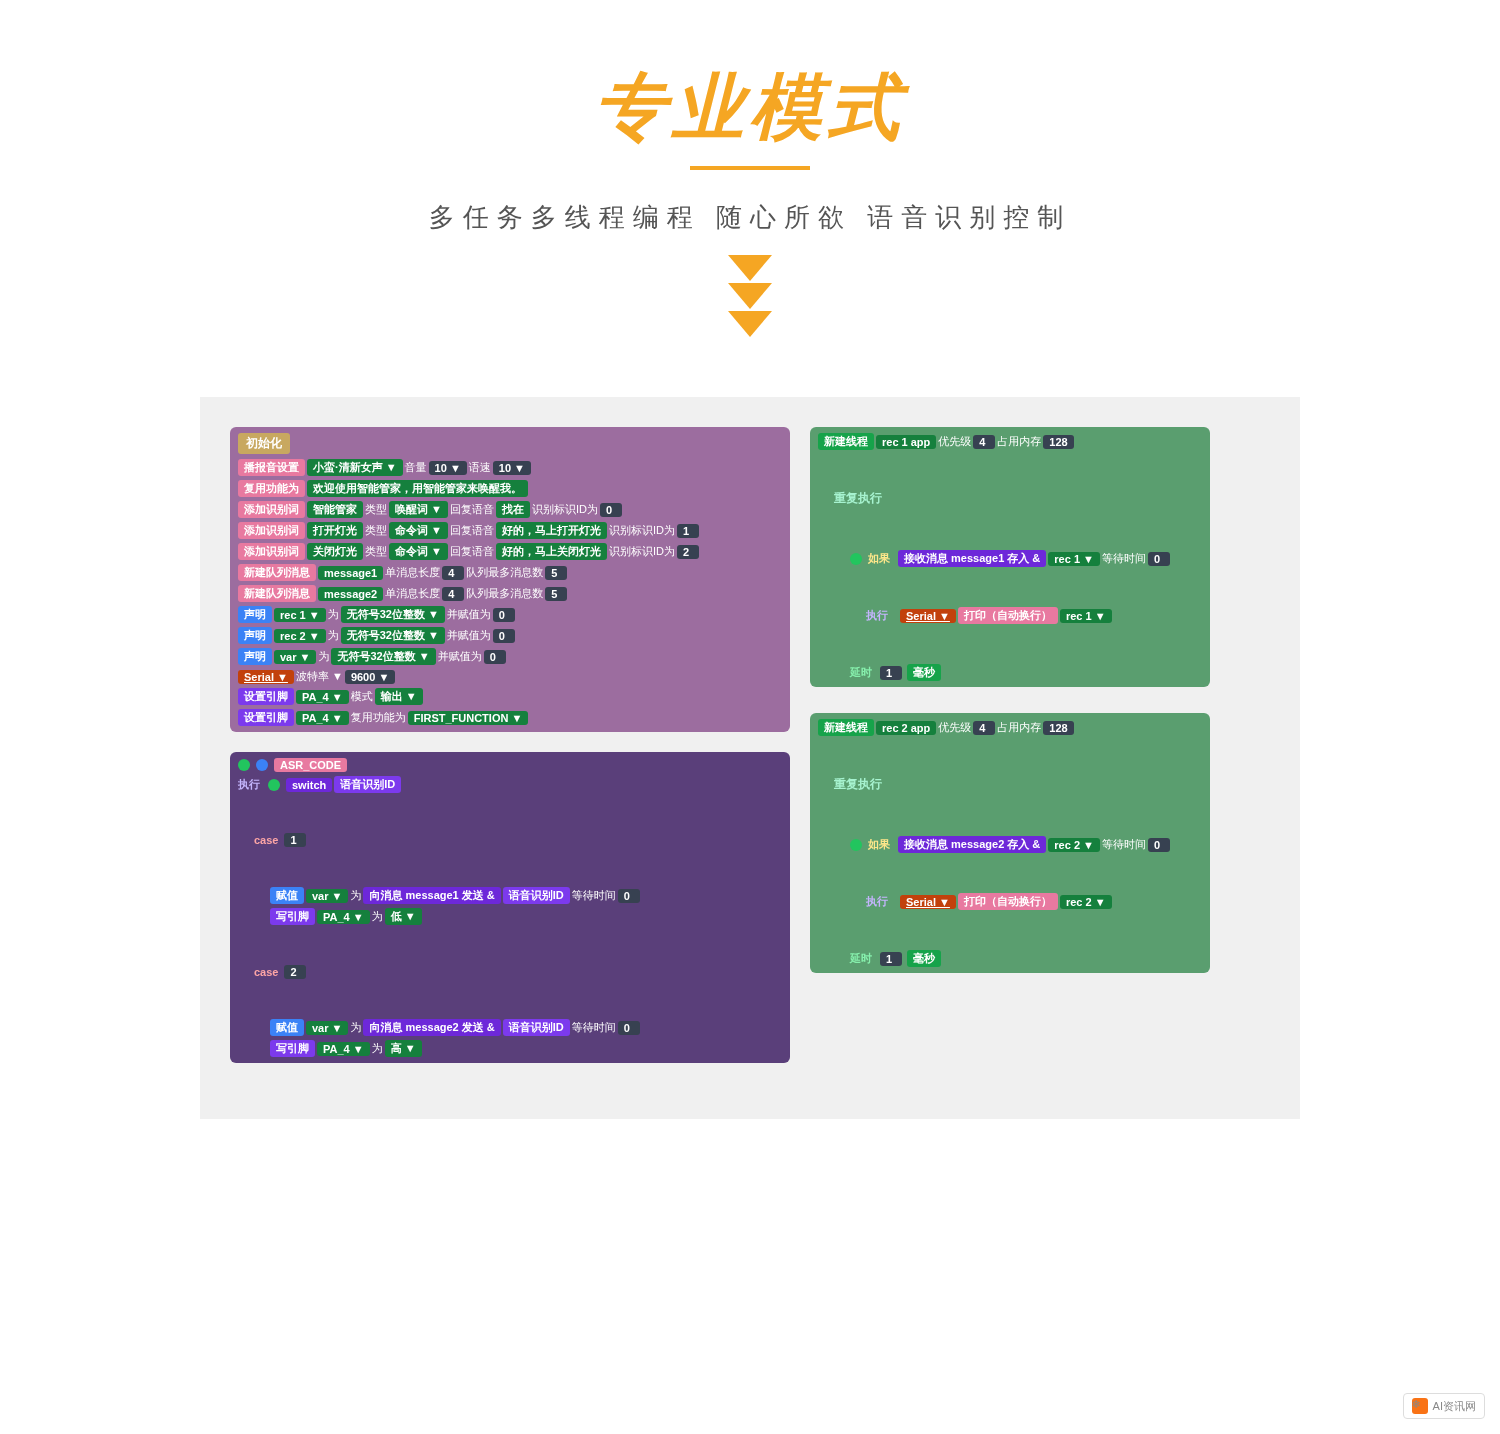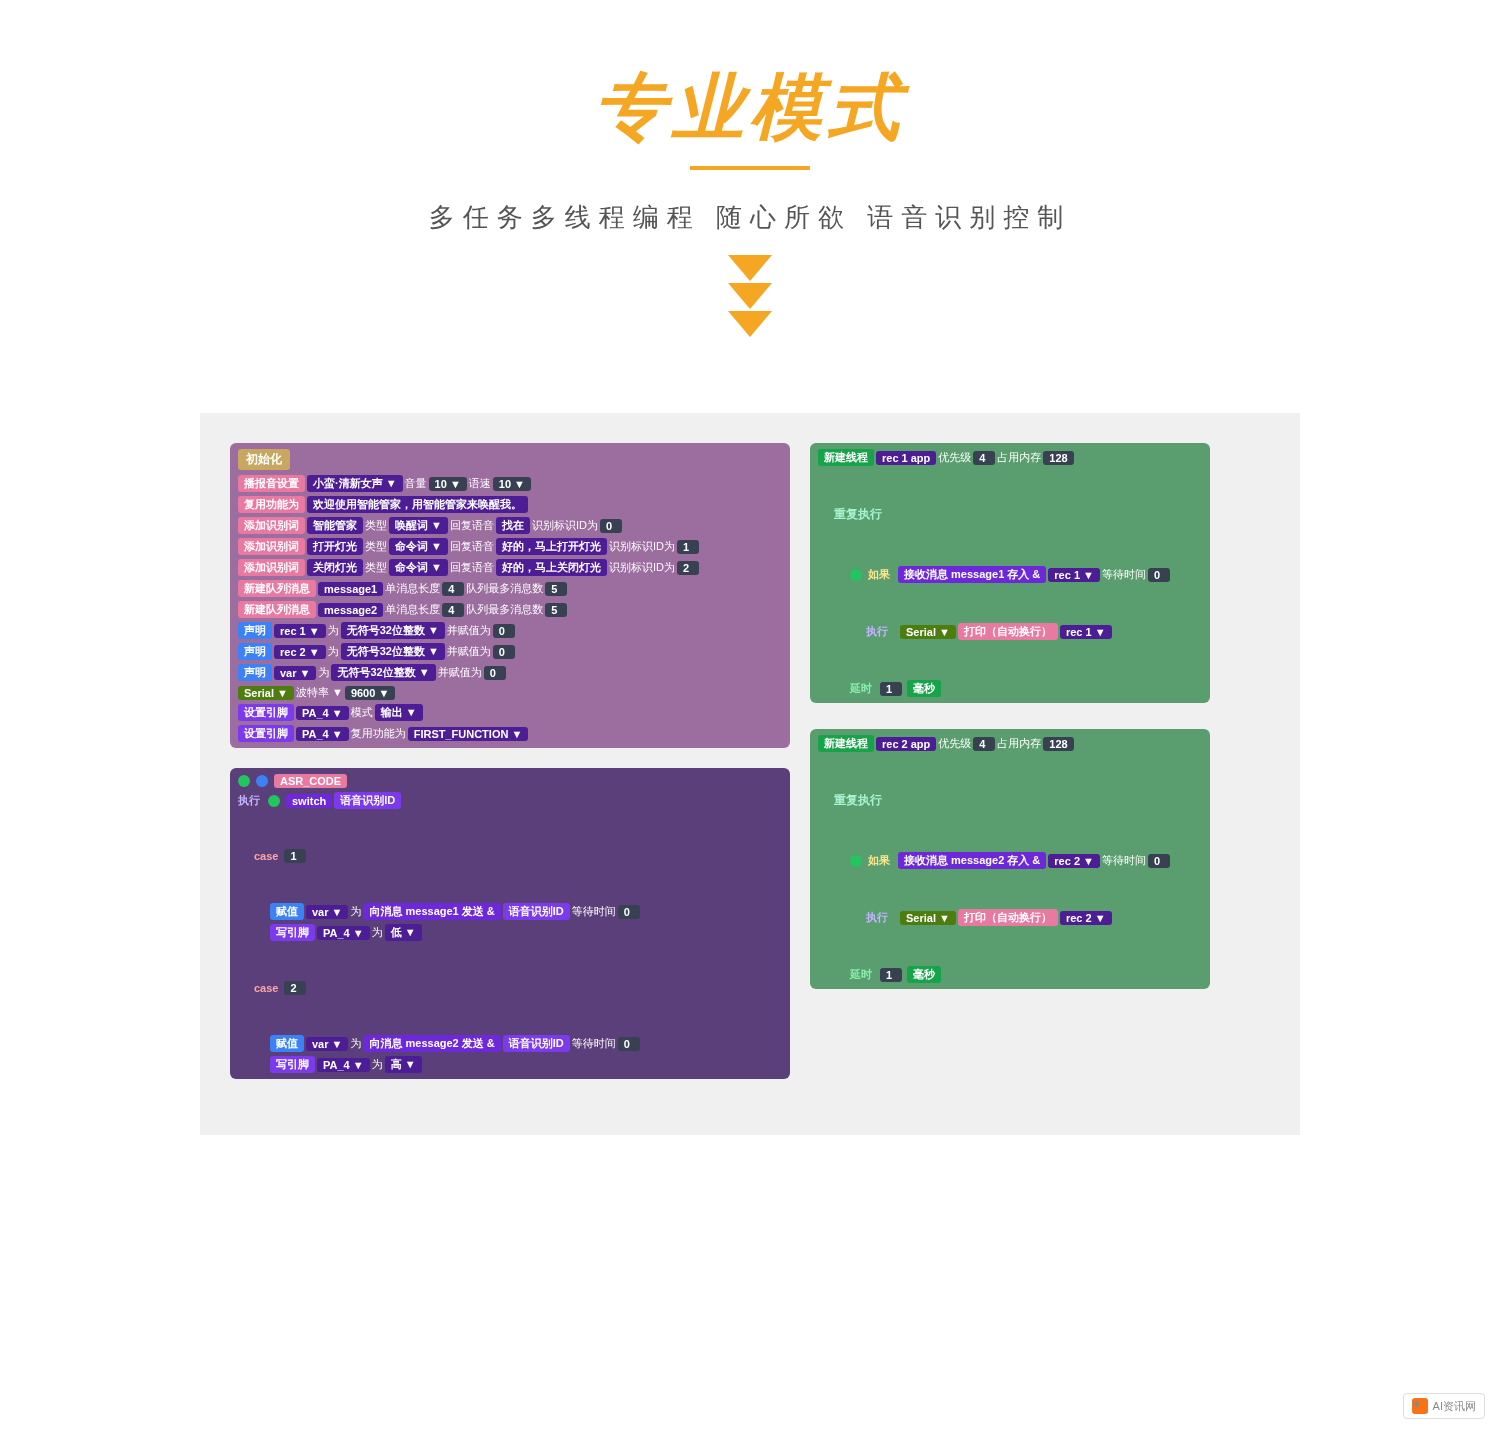--- a/index.html
+++ b/index.html
@@ -6,21 +6,21 @@
     body {
       font-family: 'Microsoft YaHei', Arial, sans-serif;
       background: #fff;
       width: 1100px;
       margin: 0 auto;
     }
 
     
     .header-section {
       text-align: center;
-      padding: 60px 20px 56px;
+      padding: 60px 20px 40px;
       background: #fff;
     }
     .main-title {
       font-size: 72px;
       font-weight: 900;
       color: #f5a623;
       letter-spacing: 6px;
       margin-bottom: 10px;
       font-style: italic;
     }
@@ -112,25 +112,25 @@
       display: inline-flex;
       align-items: center;
       padding: 1px 6px;
       border-radius: 3px;
       font-size: 11px;
       font-weight: bold;
       white-space: nowrap;
     }
     .chip.pink { background: #e879a0; color: #fff; }
     .chip.orange { background: #6d28d9; color: #fff; }
-    .chip.teal { background: #4c1d95; color: #fff; }
+    .chip.teal { background: #15803d; color: #fff; }
     .chip.blue { background: #3b82f6; color: #fff; }
     .chip.green { background: #16a34a; color: #fff; }
     .chip.purple { background: #7c3aed; color: #fff; }
-    .chip.cyan { background: #4d7c0f; color: #fff; }
+    .chip.cyan { background: #c2410c; color: #fff; text-decoration: underline; }
     .chip.num { background: #374151; color: #fff; min-width: 22px; text-align: center; }
 
     .block-indent {
       margin-left: 16px;
       margin-top: 40px;
     }
 
     .connector-dot {
       display: inline-block;
       width: 12px;

